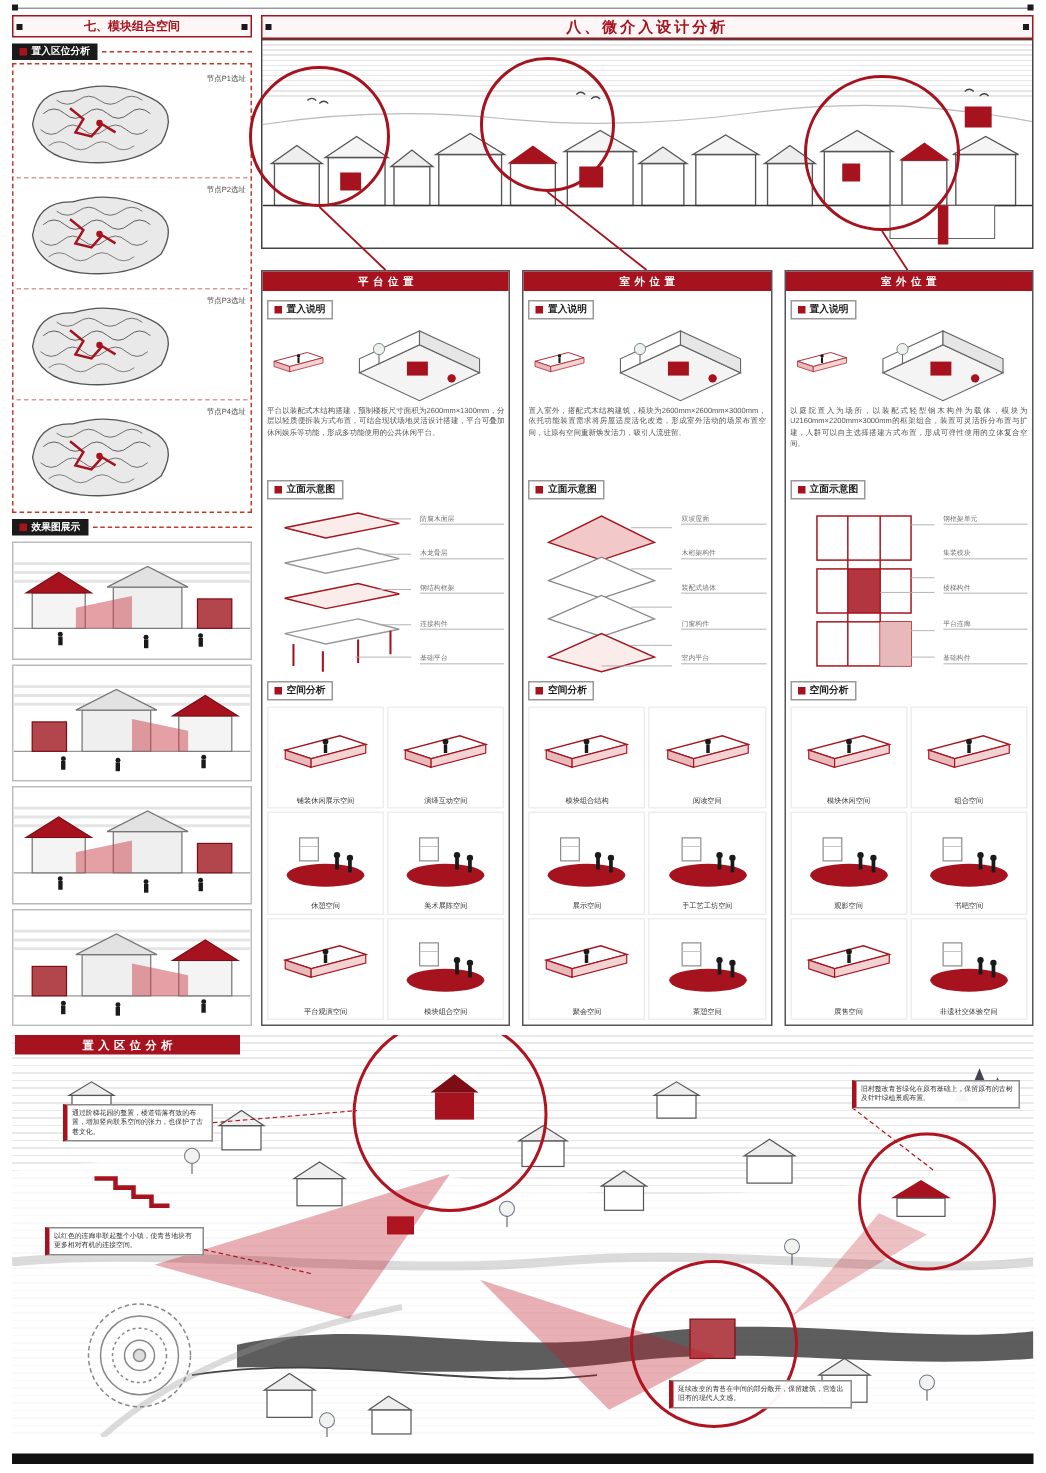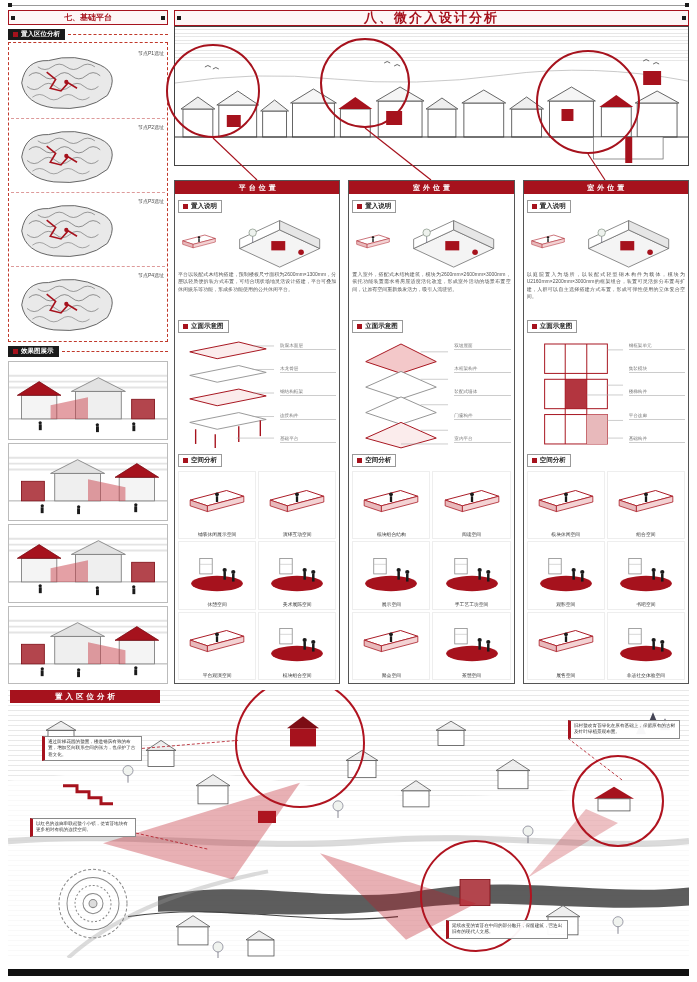--- a/index.html
+++ b/index.html
@@ -30,21 +30,21 @@
 .map .thumb{width:116px;height:70px;display:block}
 .map .thumb svg{width:100%;height:100%}
 .map-cap{position:absolute;right:1px;top:6px;font-size:5px;color:#444;max-width:36px;text-align:right;line-height:1.15}
 .renders{flex:1;display:flex;flex-direction:column;gap:3px;margin-top:2px;min-height:0}
 .render{flex:1;border:1px solid #bbb;overflow:hidden;min-height:0}
 .render svg{width:100%;height:100%}
 .render:nth-child(even) svg{transform:scaleX(-1)}
 
 
 .main-col{position:absolute;left:174px;top:10px;width:515px;height:674px}
-.main-bar{height:16px;font-size:13px;margin-bottom:0;letter-spacing:2px}
+.main-bar{height:16px;font-size:10px;margin-bottom:0;letter-spacing:2px}
 .panorama{position:relative;height:140px;border:1px solid #444;overflow:hidden;background:#fff}
 .sky{position:absolute;left:0;top:0;right:0;height:38px;background:repeating-linear-gradient(to bottom,#fff 0 2.5px,#e3e3e3 2.5px 3.4px);opacity:.85}
 .village{position:absolute;left:0;bottom:0;width:100%;height:112px}
 .focus-circle{position:absolute;border:2px solid #a6121d;border-radius:50%;z-index:4;pointer-events:none}
 .c1{left:-8px;top:34px;width:94px;height:94px}
 .c2{left:146px;top:28px;width:90px;height:90px}
 .c3{left:362px;top:40px;width:104px;height:104px}
 .connectors{position:absolute;left:0;top:0;width:515px;height:180px;z-index:3;pointer-events:none}
 .columns{position:absolute;left:0;top:170px;width:515px;height:504px;display:flex;gap:8px}
 .col{flex:1;border:1px solid #555;background:#fff;display:flex;flex-direction:column;padding:0 3px 3px;min-width:0}
@@ -86,21 +86,21 @@
 
 <div class="poster">
 
   <div class="frame-top"></div>
   <span class="frame-mark fm-l"></span>
   <span class="frame-mark fm-r"></span>
 
   <aside class="left-col">
     <div class="bar left-bar">
       <span class="cap l"></span>
-      <span>七、基础平台</span>
+      <span>七、模块组合空间</span>
       <span class="cap r"></span>
     </div>
 
     <div class="label-row">
       <div class="black-label">
         <span class="red-sq"></span>
         <span>置入区位分析</span>
       </div>
       <div class="red-line"></div>
     </div>

